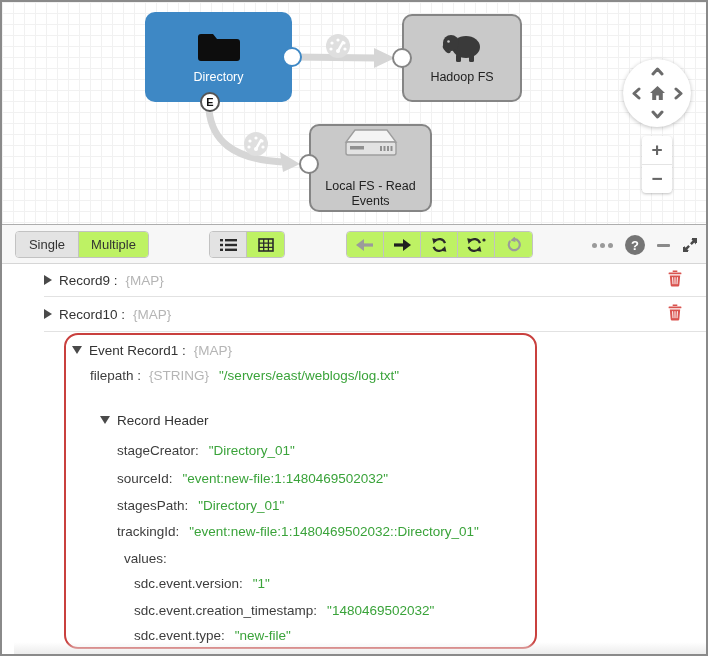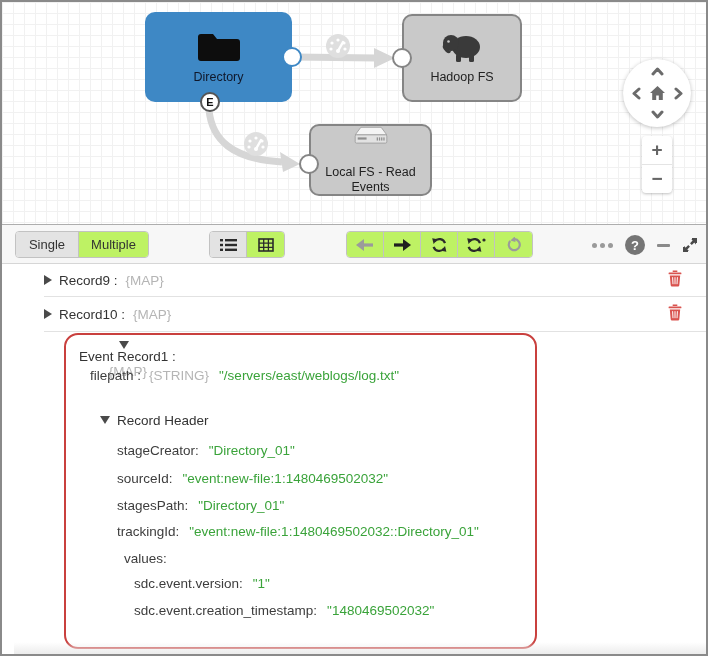--- a/index.html
+++ b/index.html
@@ -19,25 +19,25 @@
     background-size:11px 11px;
   }
   .edges { position:absolute; left:0; top:0; }
   .node {
     position:absolute; border-radius:10px; text-align:center;
     display:flex; flex-direction:column; align-items:center; justify-content:center;
     cursor:pointer;
   }
   .node-label { font-size:12.5px; line-height:1.15; margin-top:7px; }
   .node-directory { left:143px; top:10px; width:147px; height:90px; background:#3e88c5; }
-  .node-directory .node-label { color:#0f172a; }
+  .node-directory .node-label { color:#ffffff; }
   .node-gray { background:#c9c9c9; border:2px solid #858585; }
   .node-hadoop { left:400px; top:12px; width:120px; height:88px; }
   .node-hadoop .node-label, .node-localfs .node-label { color:#222; }
-  .node-localfs { left:307px; top:122px; width:123px; height:72px; padding:0 6px;gap:12px; }
+  .node-localfs { left:307px; top:122px; width:123px; height:88px; padding:0 6px;gap:12px; }
   .port {
     position:absolute; width:20px; height:20px; border-radius:50%;
     background:#fff; display:flex; align-items:center; justify-content:center;
   }
   .port-blue { border:2px solid #3e88c5; }
   .port-gray { border:2px solid #858585; }
   .port-event { border:2px solid #555; font-size:11px; font-weight:bold; color:#111; }
   
   .nav-circle {
     position:absolute; left:621px; top:57px; width:68px; height:68px;
@@ -347,21 +347,21 @@
       <g stroke="#fff" stroke-width="1">
         <path d="M4.6 7.2 L5 14.2"></path>
           <path d="M7 7.2 L7 14.2"></path>
           <path d="M9.4 7.2 L9 14.2"></path>
       </g>
     </svg>
     <div class="divider" style="top:67px;"></div>
 
     <div class="event-box"></div>
 
-    <div class="prow" style="left:58px; top:77px;flex-direction:column;">
+    <div class="prow" style="left:58px; top:77px;">
       <span class="tri-down"></span>
       <span class="rec-name">Event Record1 :</span>
       <span class="type-tag">{MAP}</span>
     </div>
 
     <div class="prow" style="left:86px; top:147px;">
       <span class="tri-down"></span>
       <span class="rec-name">Record Header</span>
     </div>
 
@@ -393,15 +393,19 @@
     </div>
 
     <div class="prow" style="left:120px; top:310px;">
       <span class="field-label">sdc.event.version:</span>
       <span class="green-val">"1"</span>
     </div>
     <div class="prow" style="left:120px; top:337px;">
       <span class="field-label">sdc.event.creation_timestamp:</span>
       <span class="green-val">"1480469502032"</span>
     </div>
+    <div class="prow" style="left:120px; top:362px;">
+      <span class="field-label">sdc.event.type:</span>
+      <span class="green-val">"new-file"</span>
+    </div>
 
   </div>
 </div>
 
 </body></html>

